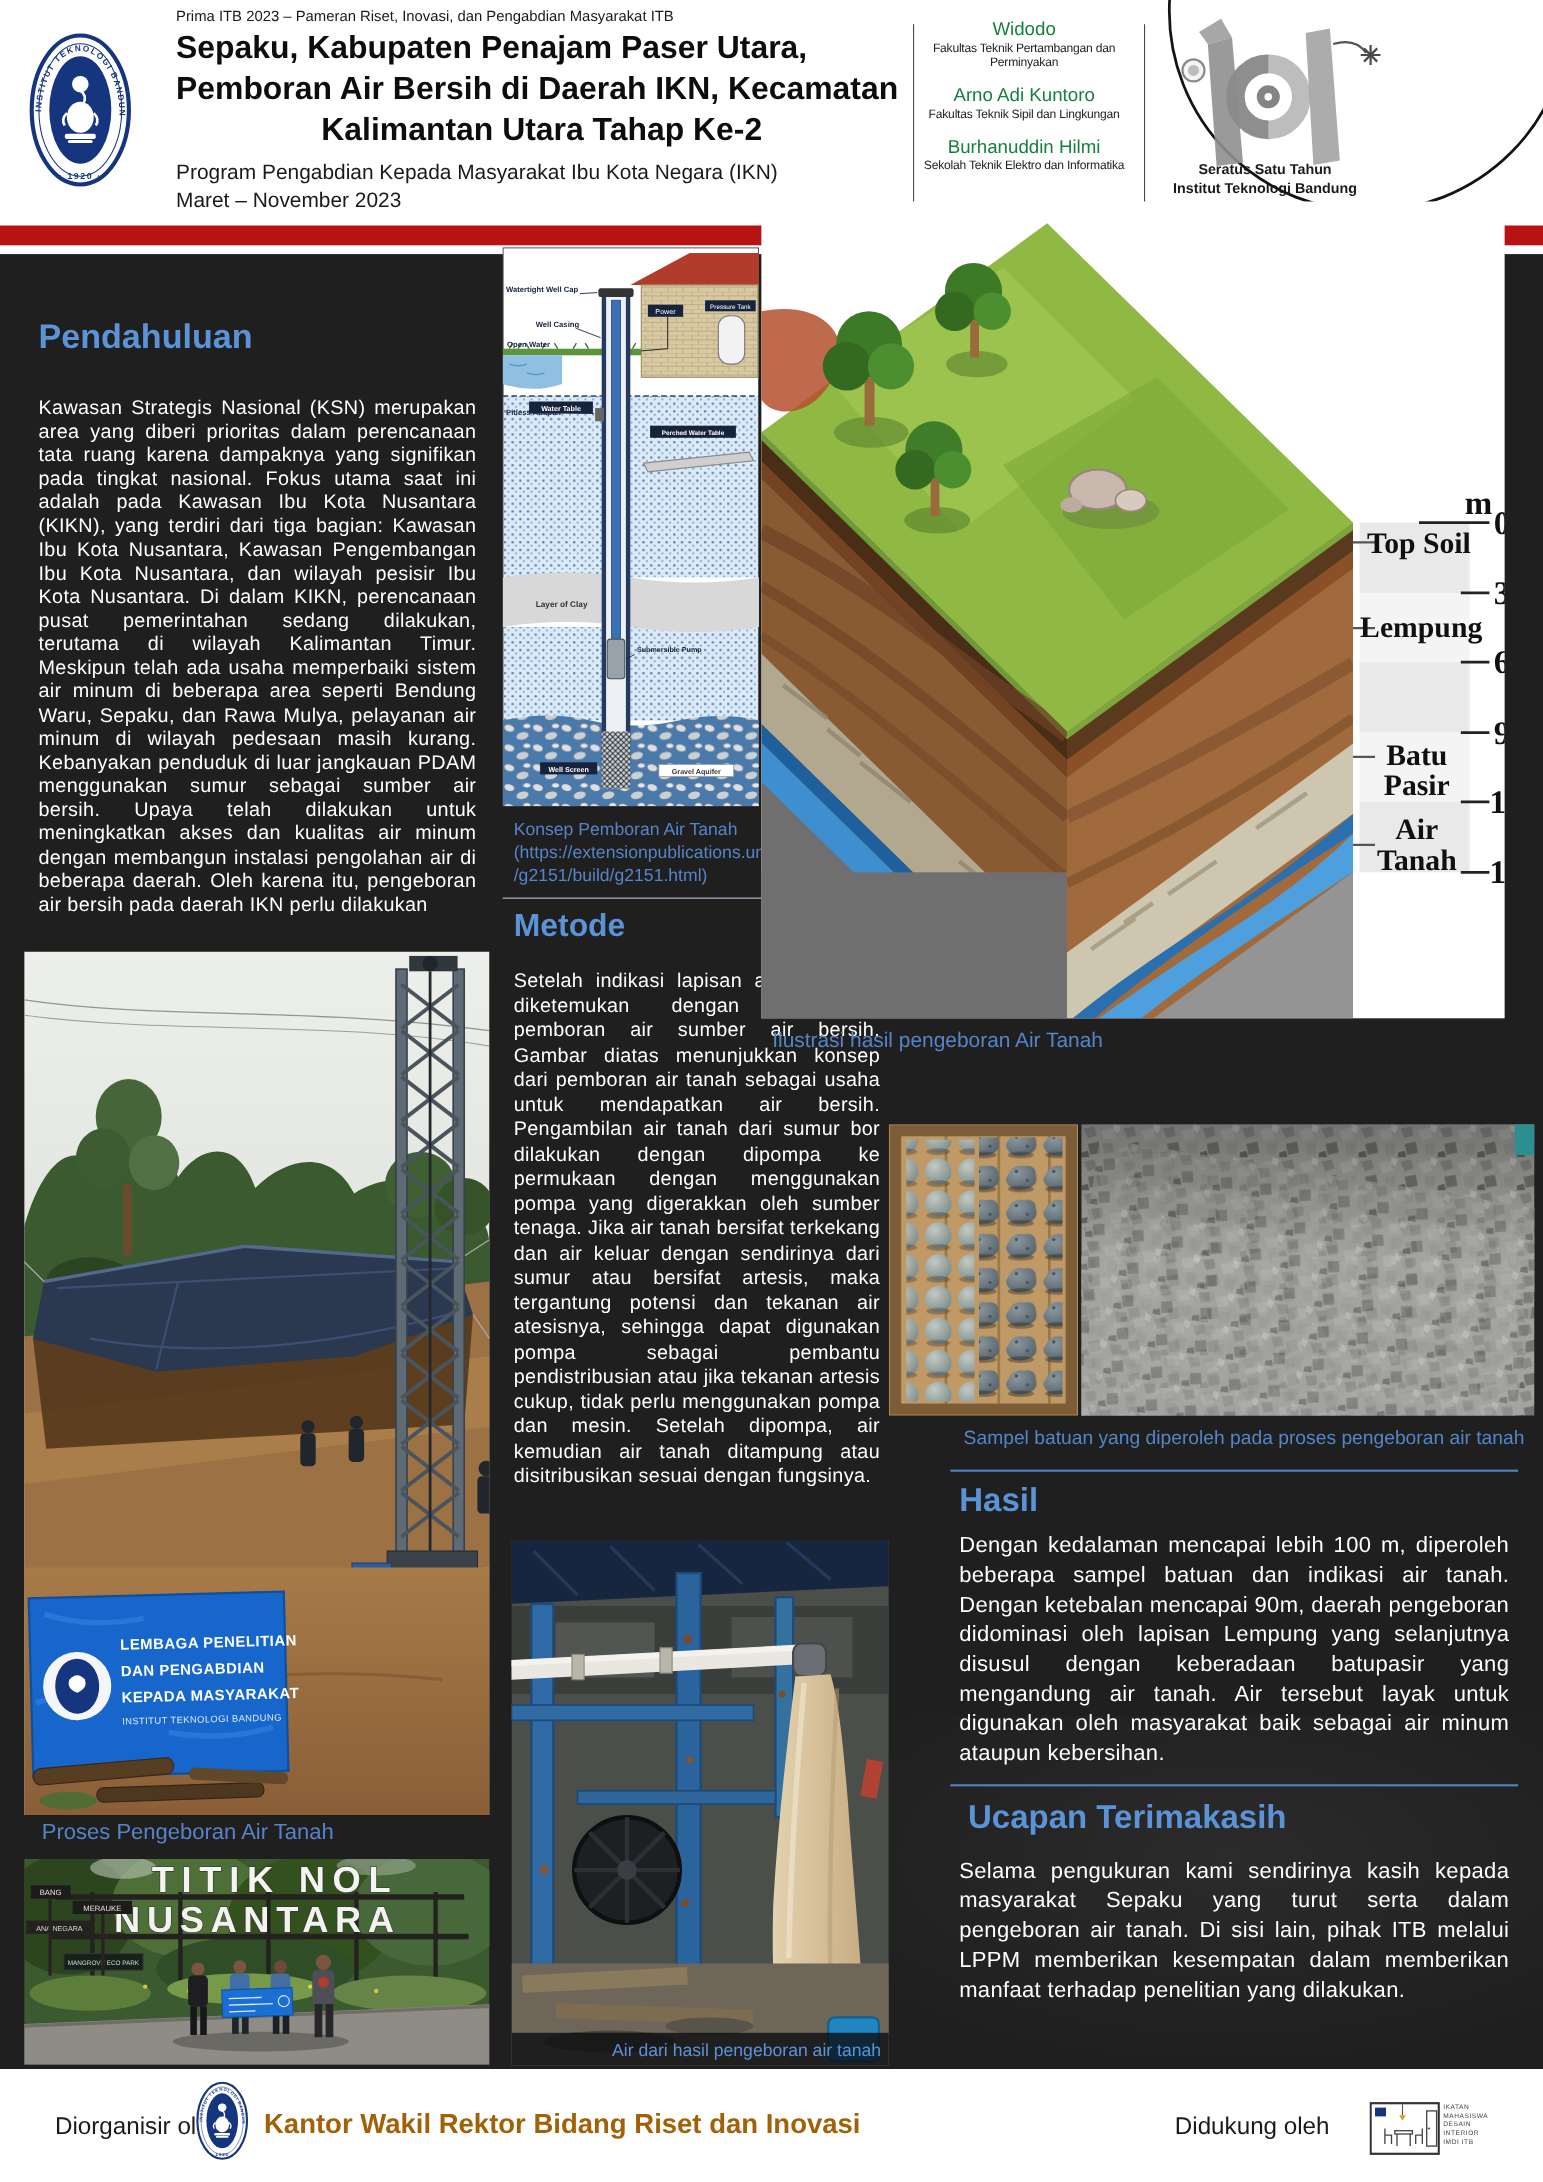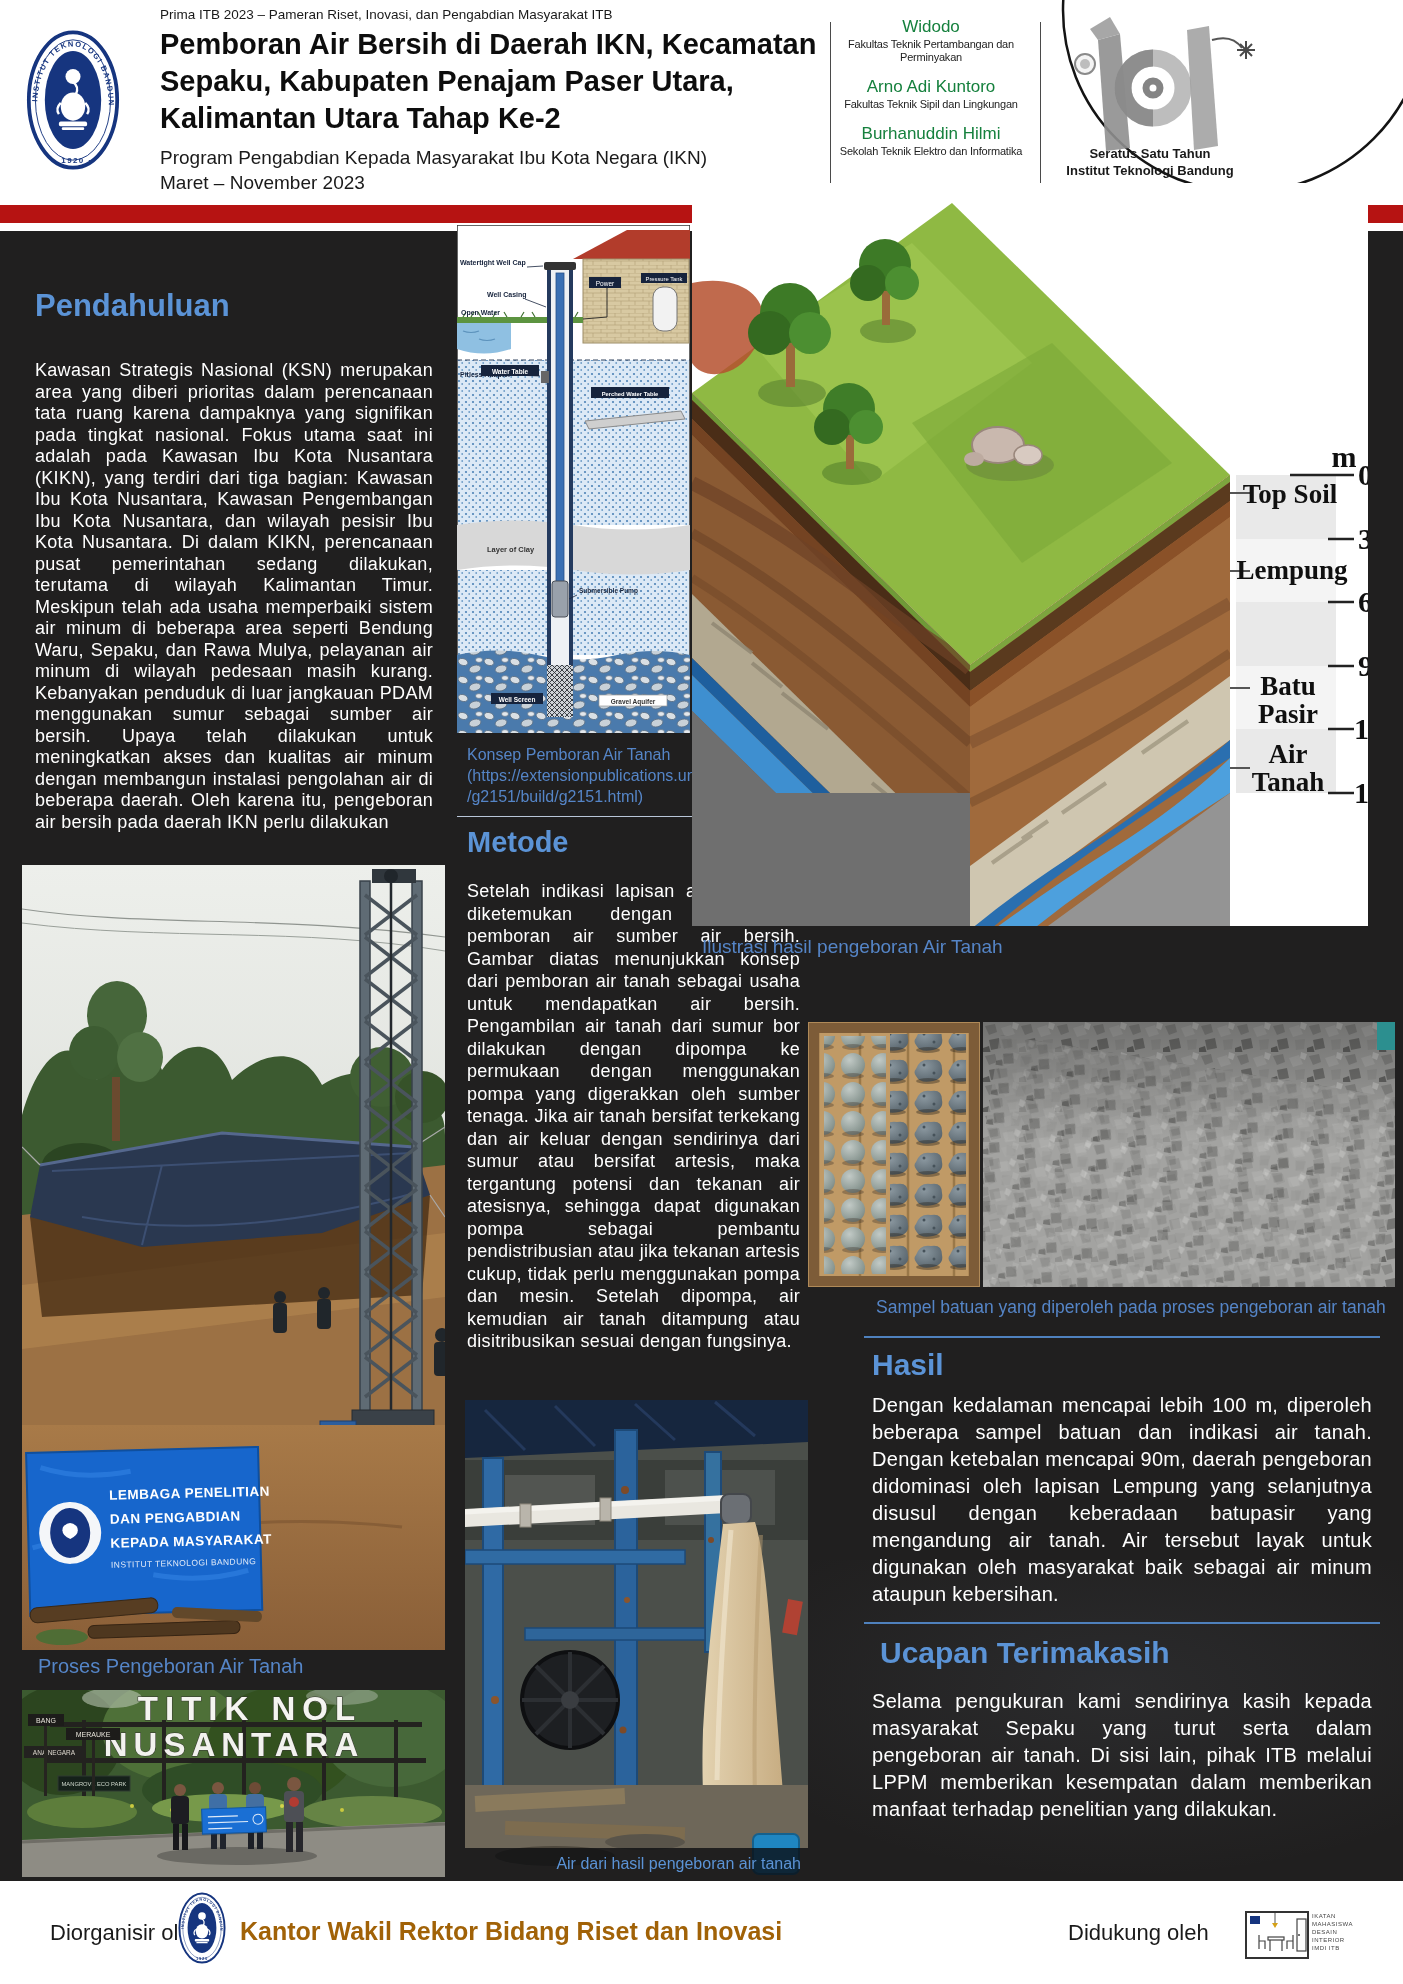--- a/index.html
+++ b/index.html
@@ -43,23 +43,23 @@
             <path d="M37,78 q-6,6 -2,12 M63,78 q6,6 2,12" fill="none" stroke="#fff" stroke-width="2.5"></path>
             <rect x="35" y="98" width="30" height="5" rx="2"></rect>
             <rect x="38" y="104" width="24" height="3" rx="1.5"></rect>
           </g>
         </symbol>
       </defs>
       <use href="#itbseal"></use>
     </svg>
 
     <div class="abs" style="left:160px;top:26px;width:665px;font-size:29px;font-weight:bold;color:#0d0d0d;line-height:37px;">
+      <span style="display:block;">Sepaku, Kabupaten Penajam Paser Utara,</span>
       <span style="display:block;">Pemboran Air Bersih di Daerah IKN, Kecamatan</span>
-      <span style="display:block;">Sepaku, Kabupaten Penajam Paser Utara,</span>
-      <span style="display:block;">Kalimantan Utara Tahap Ke-2</span>
+      <span style="display:block;text-align:center;">Kalimantan Utara Tahap Ke-2</span>
     </div>
     <div class="abs" style="left:160px;top:145px;width:665px;font-size:19px;color:#1a1a1a;line-height:25px;">
       <span style="display:block;">Program Pengabdian Kepada Masyarakat Ibu Kota Negara (IKN)</span>
       <span style="display:block;">Maret – November 2023</span>
     </div>
 
     <div class="abs vrule" style="left:830px;top:22px;height:178px;"></div>
     <div class="abs vrule" style="left:1040px;top:22px;height:178px;"></div>
 
     <div class="abs" style="left:826px;top:16px;width:210px;text-align:center;">

